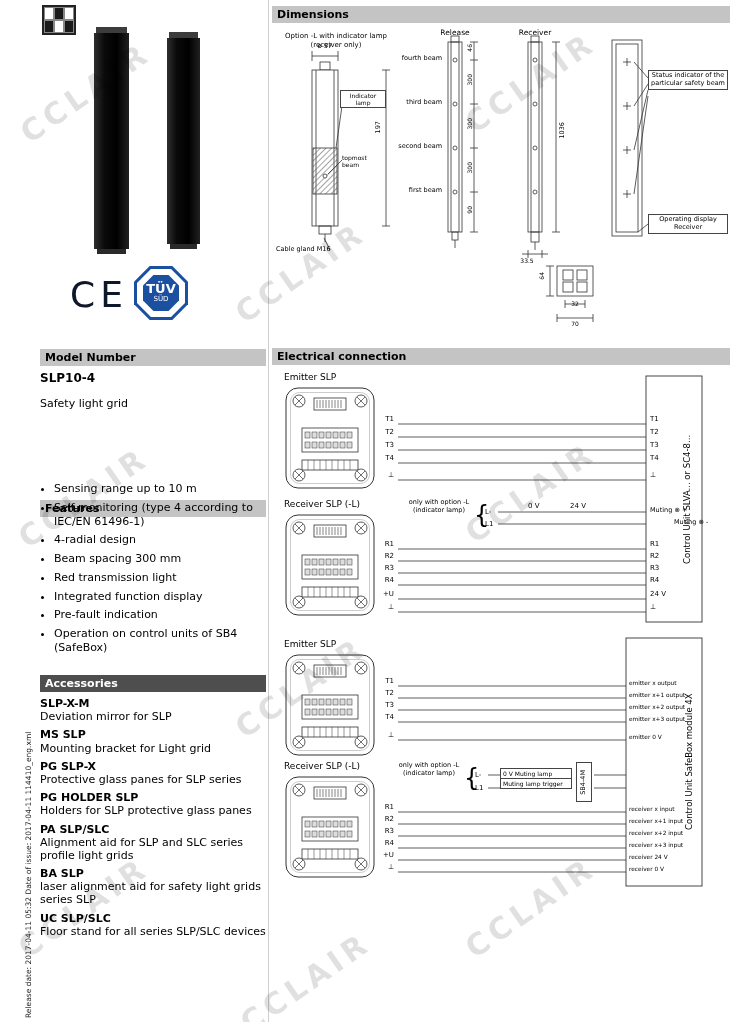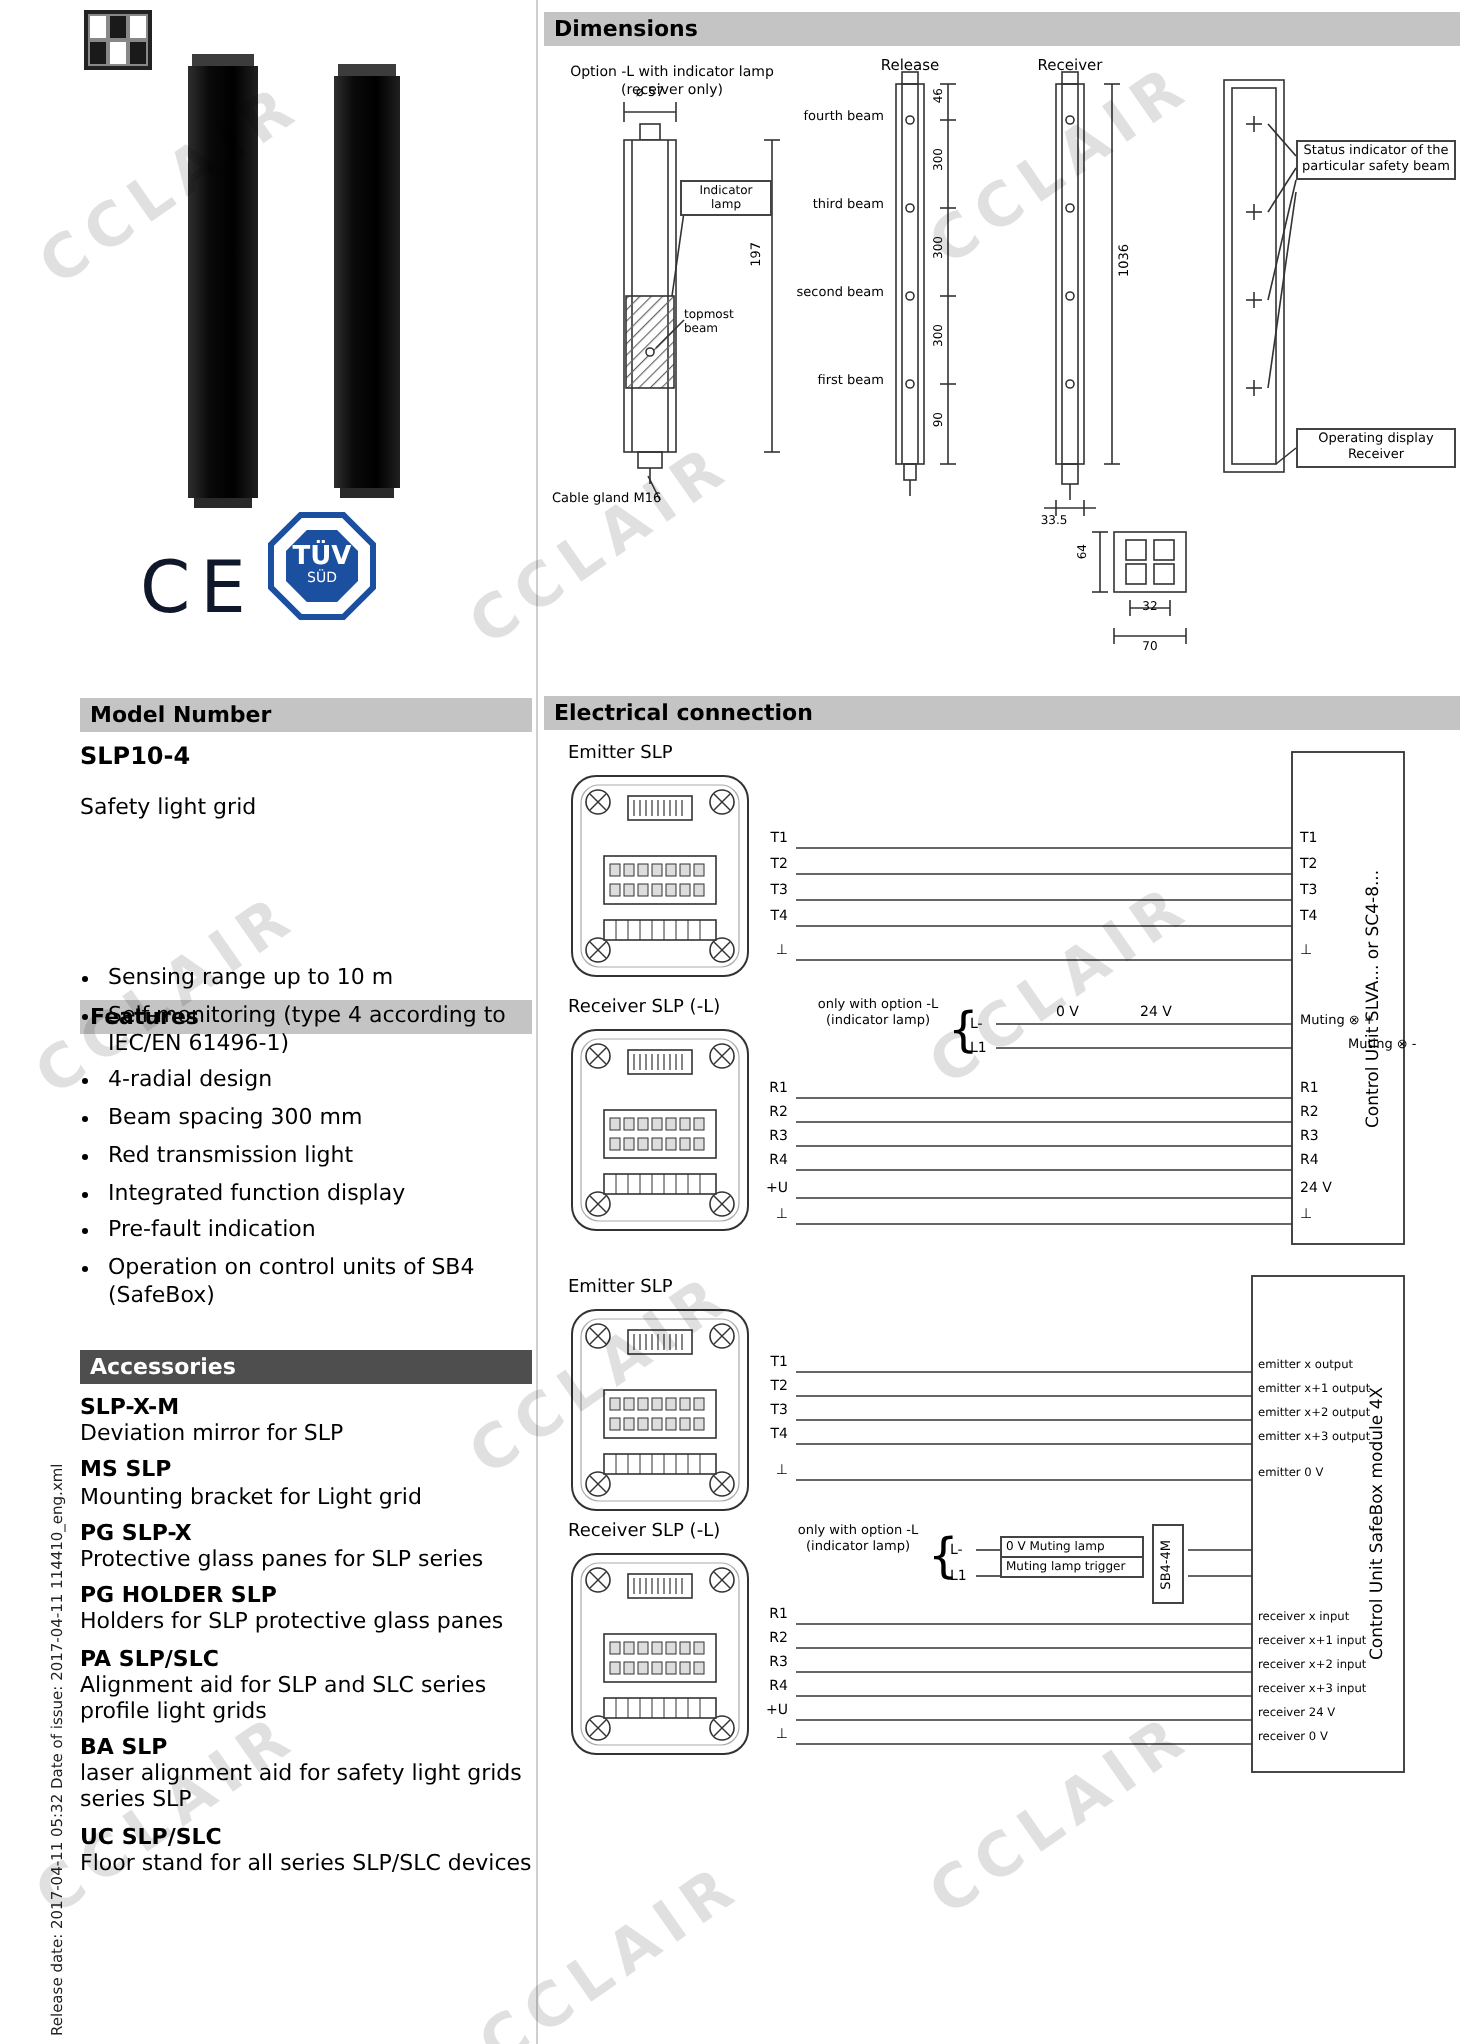--- a/index.html
+++ b/index.html
@@ -22,21 +22,21 @@
   .thumb{position:absolute;left:42px;top:5px;width:30px;height:26px;border:2px solid #222;
          display:grid;grid-template-columns:1fr 1fr 1fr;grid-template-rows:1fr 1fr;}
   .thumb div{border:0.5px solid #888;}
   .cw{background:#fff;} .cb{background:#1a1a1a;}
   .tower{position:absolute;background:linear-gradient(90deg,#2e2e2e 0%,#0a0a0a 30%,#000 65%,#202020 100%);}
   .tower-cap{position:absolute;left:2px;right:2px;top:-6px;height:6px;background:#3c3c3c;}
   .tower-base{position:absolute;left:3px;right:3px;bottom:-5px;height:5px;background:#2a2a2a;}
   #tower1{left:94px;top:33px;width:35px;height:216px;}
   #tower2{left:167px;top:38px;width:33px;height:206px;}
   .ce{position:absolute;left:70px;top:274px;font-size:36px;letter-spacing:5px;color:#0f172a;}
-  .tuv{position:absolute;left:134px;top:256px;width:54px;height:54px;background:#1b4fa0;
+  .tuv{position:absolute;left:134px;top:266px;width:54px;height:54px;background:#1b4fa0;
        clip-path:polygon(29% 0%,71% 0%,100% 29%,100% 71%,71% 100%,29% 100%,0% 71%,0% 29%);}
   .tuv-mid{position:absolute;inset:3px;background:#fff;
        clip-path:polygon(29% 0%,71% 0%,100% 29%,100% 71%,71% 100%,29% 100%,0% 71%,0% 29%);}
   .tuv-in{position:absolute;inset:6px;background:#1b4fa0;color:#fff;display:flex;flex-direction:column;
        align-items:center;justify-content:center;
        clip-path:polygon(29% 0%,71% 0%,100% 29%,100% 71%,71% 100%,29% 100%,0% 71%,0% 29%);}
   .tuv-t1{font-size:13px;font-weight:bold;line-height:1;}
   .tuv-t2{font-size:7px;line-height:1.2;}
   #model-name{position:absolute;left:40px;top:371px;font-size:12px;font-weight:bold;}
   #model-type{position:absolute;left:40px;top:397px;font-size:11px;}

